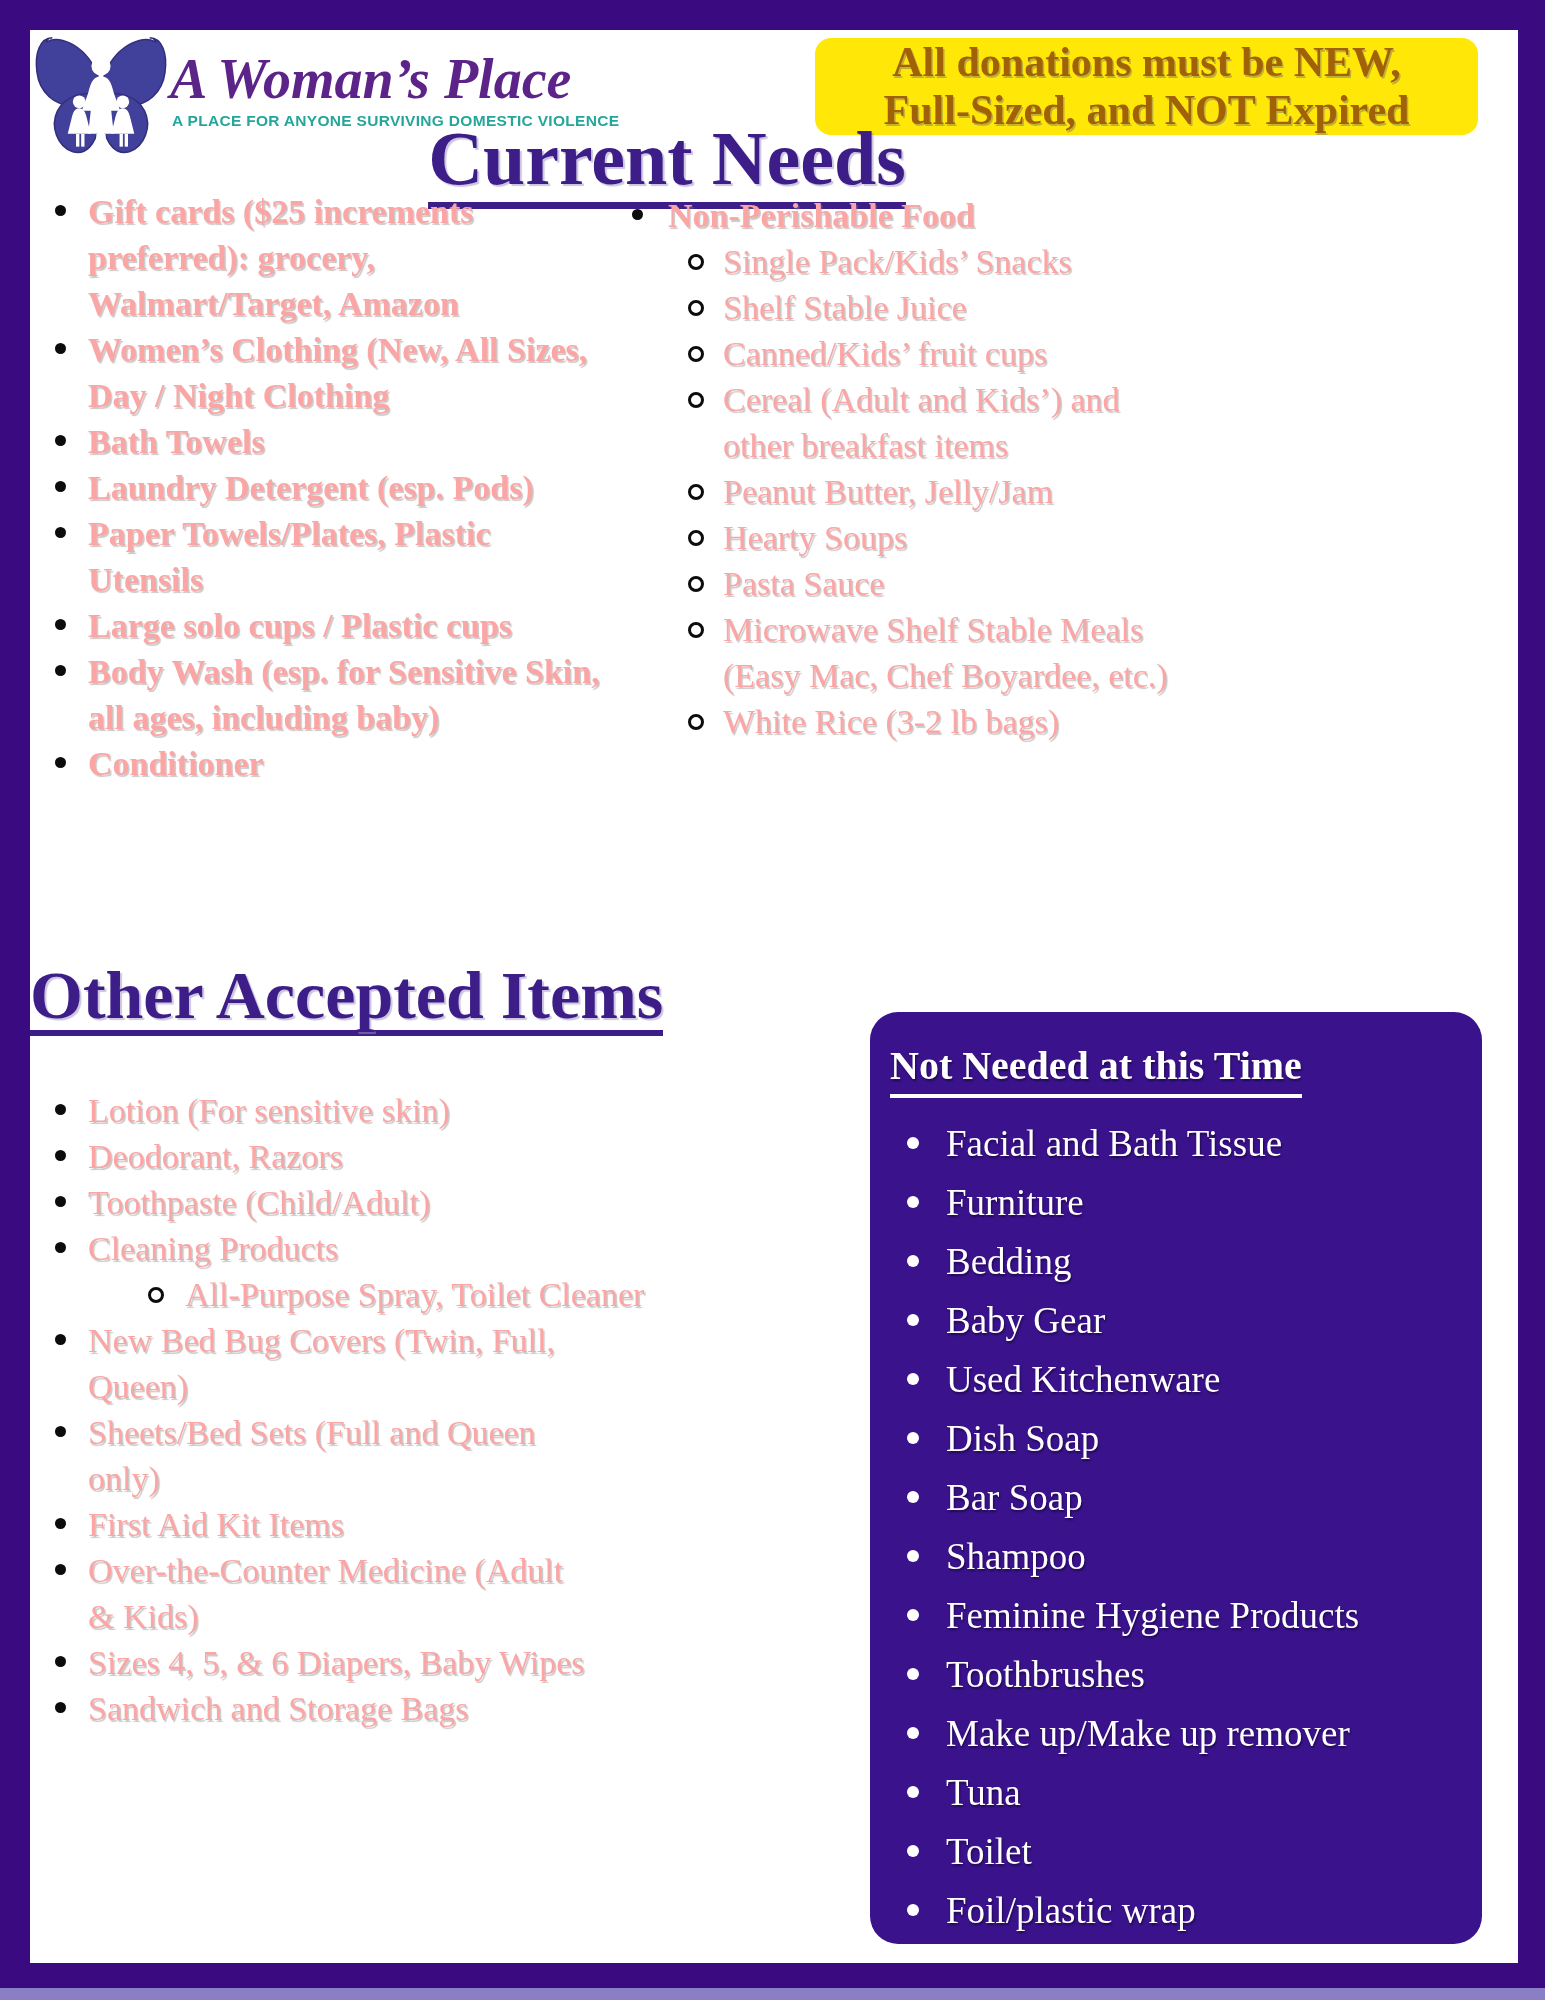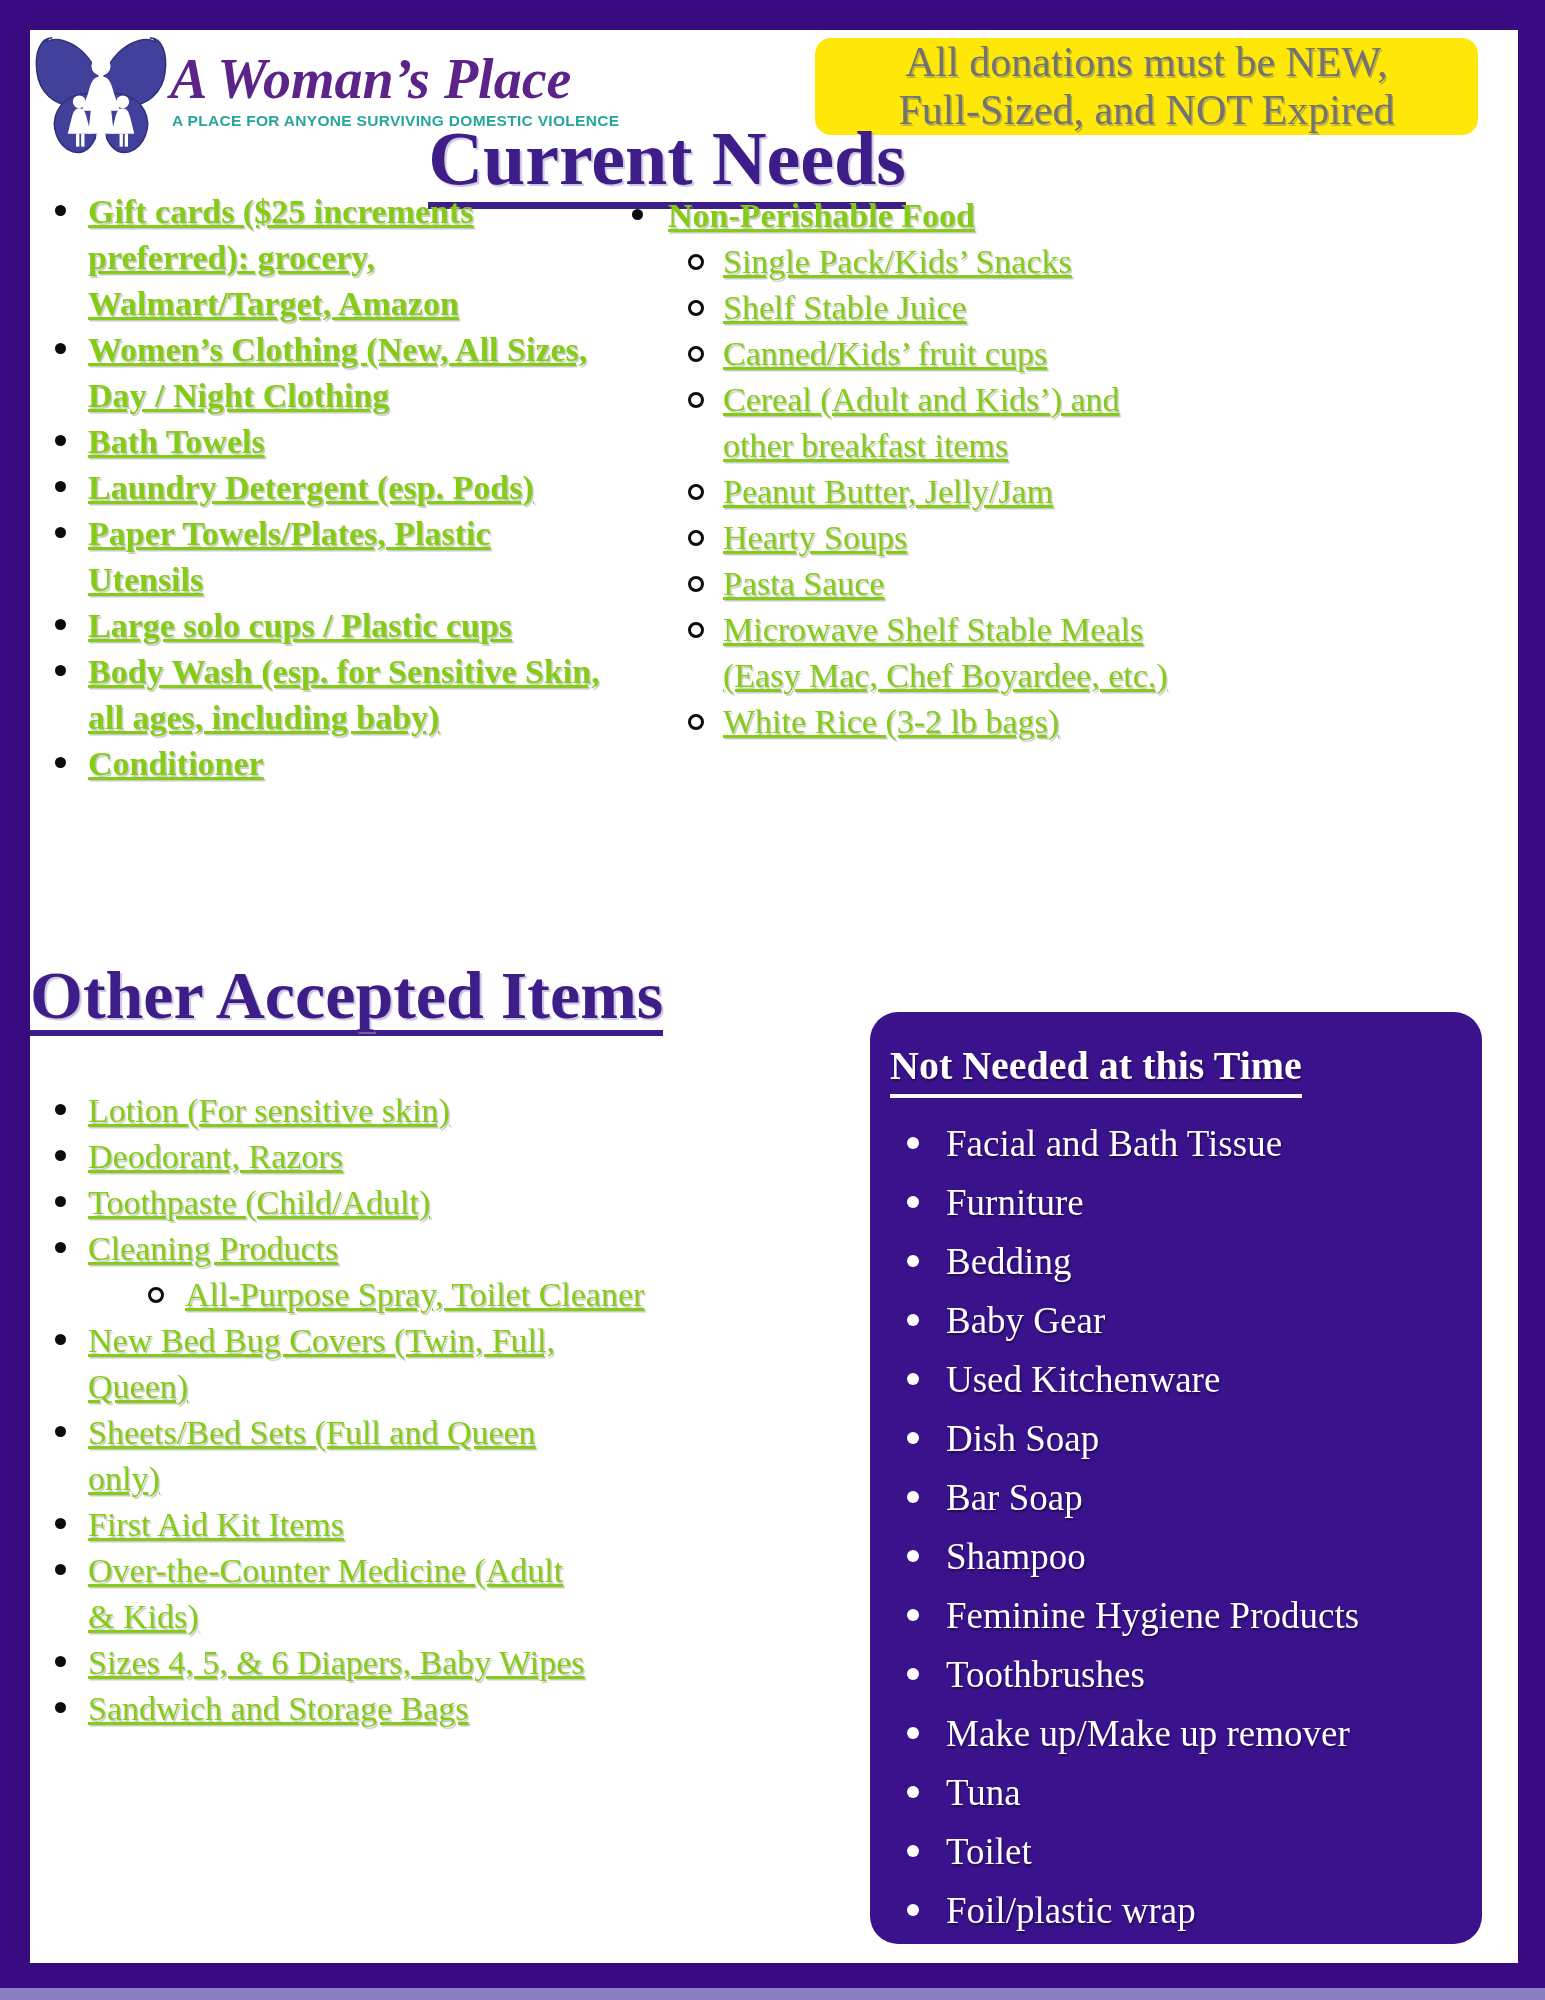--- a/index.html
+++ b/index.html
@@ -10,35 +10,35 @@
 
   
   .logo-svg { position:absolute; left:34px; top:34px; }
   .logo-text { position:absolute; left:170px; top:48px; }
   .logo-script { font-style:italic; font-weight:bold; font-size:56px; line-height:62px; color:#5c2488; }
   .logo-tag { font-family:"Liberation Sans", sans-serif; font-weight:bold; font-size:15.5px;
               letter-spacing:0.3px; color:#26a69a; margin-top:2px; margin-left:2px; }
 
   
   .banner { position:absolute; left:815px; top:38px; width:663px; height:97px; background:#ffe808;
-            border-radius:16px; text-align:center; font-weight:normal; font-size:42px; line-height:48px;
-            color:#737373; padding-top:0px; text-shadow:1.5px 1.5px 0 rgba(110,110,110,0.45); }
+            border-radius:16px; text-align:center; font-weight:bold; font-size:42px; line-height:48px;
+            color:#a16207; padding-top:0px; text-shadow:1.5px 1.5px 0 rgba(110,110,110,0.45); }
 
   
   .title { position:absolute; left:0px; top:116px; width:1334px; text-align:center;
            font-size:76px; line-height:84px; font-weight:bold; color:#3d1d88;
            text-shadow:2px 2px 1px rgba(160,150,195,0.55); }
   .title .u { display:inline-block; border-bottom:7px solid #3d1d88; padding-bottom:2px; }
   .heading2 { position:absolute; left:30px; top:962px; font-size:68px; line-height:66px; font-weight:bold;
               color:#3d1d88; text-shadow:2px 2px 1px rgba(160,150,195,0.55); }
   .heading2 .u { display:inline-block; border-bottom:6px solid #3d1d88; padding-bottom:2px; }
 
   
   ul { list-style:none; margin:0; padding:0; }
-  .needs { position:absolute; color:#84cc16; text-shadow:1.5px 1.5px 1px rgba(135,135,135,0.45);text-decoration:underline; }
+  .needs { position:absolute; color:#fca5a5; text-shadow:1.5px 1.5px 1px rgba(135,135,135,0.45); }
   .needs li { position:relative; font-size:34px; line-height:46px; }
   .col-left { left:46px; top:189px; width:562px; font-weight:bold; }
   .col-right { left:628px; top:193px; width:560px; }
   li.dot { padding-left:42px; }
   li.dot::before { content:""; position:absolute; left:9px; top:16px; width:11px; height:11px;
                    border-radius:50%; background:#0c0c0c; }
   .col-right li.head { font-weight:bold; padding-left:40px; }
   .col-right li.head::before { content:""; position:absolute; left:4px; top:16px; width:11px; height:11px;
                    border-radius:50%; background:#0c0c0c; }
   li.circ { padding-left:95px; }

